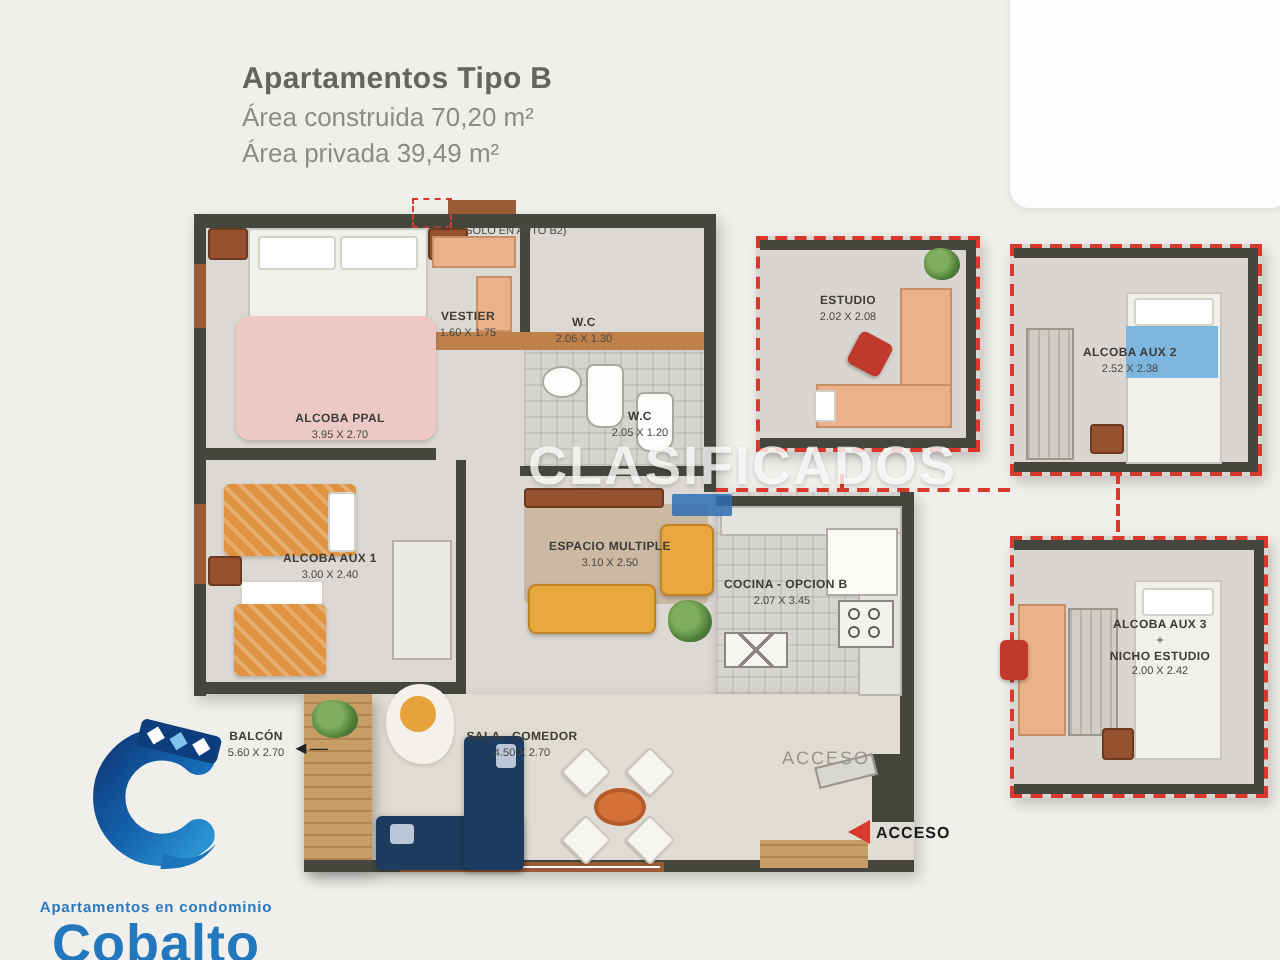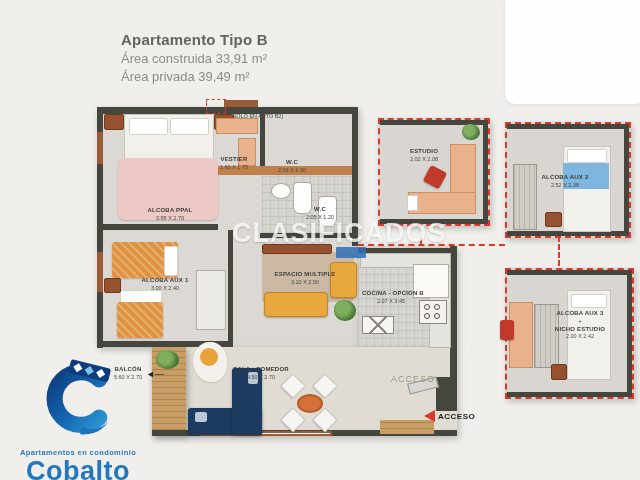--- a/index.html
+++ b/index.html
@@ -84,22 +84,22 @@
   .balcon-arrow{font-size:9px;color:#222;}
 </style>
 </head>
 <body>
 
 <div class="stage">
 
   <div class="abs card-tr"></div>
 
   <div class="abs" style="left:121px;top:31px;">
-    <div class="hdr-title">Apartamento Tipo B</div>
-    <div class="hdr-sub">Área construida 33,91 m²</div>
+    <div class="hdr-title">Apartamentos Tipo B</div>
+    <div class="hdr-sub">Área construida 70,20 m²</div>
     <div class="hdr-sub">Área privada 39,49 m²</div>
   </div>
 
 
   <div class="abs floor" style="left:97px;top:107px;width:261px;height:240px;"></div>
   <div class="abs tiles" style="left:358px;top:246px;width:99px;height:101px;box-shadow:2px 3px 7px rgba(0,0,0,.22);"></div>
   <div class="abs" style="left:152px;top:347px;width:305px;height:89px;background:#e0dcd3;box-shadow:2px 3px 7px rgba(0,0,0,.22);"></div>
   <div class="abs wood" style="left:152px;top:347px;width:34px;height:88px;"></div>
   <div class="abs tiles" style="left:262px;top:175px;width:90px;height:58px;"></div>
 
@@ -227,21 +227,21 @@
       <div>+</div>
       <div class="nm">NICHO ESTUDIO</div>
       <div class="dm">2.00 X 2.42</div>
     </div>
   </div>
 
   <div class="abs dash-h" style="left:358px;top:244px;width:147px;height:0;"></div>
   <div class="abs dash-v" style="left:420px;top:237px;width:0;height:8px;"></div>
   <div class="abs dash-v" style="left:558px;top:236px;width:0;height:30px;"></div>
 
-  <div class="abs watermark" style="left:232px;top:218px;">CLASIFICADOS</div>
+  <div class="abs watermark" style="left:264px;top:218px;">CLASIFICADOS</div>
   <div class="abs wm-tag" style="left:336px;top:247px;width:30px;height:11px;"></div>
 
   <div class="abs rlabel" style="left:140px;top:207px;width:60px;">
     <div class="nm">ALCOBA PPAL</div>
     <div class="dm">3.95 X 2.70</div>
   </div>
   <div class="abs rlabel" style="left:211px;top:156px;width:46px;">
     <div class="nm">VESTIER</div>
     <div class="dm">1.60 X 1.75</div>
   </div>

